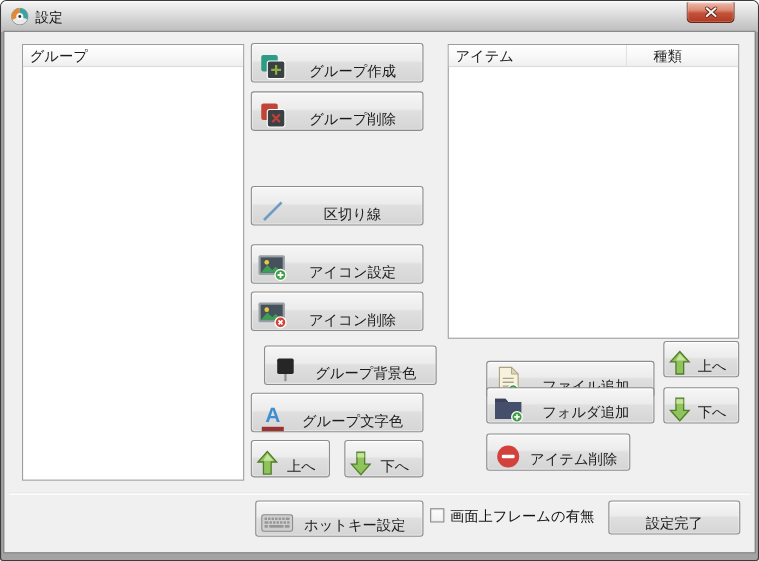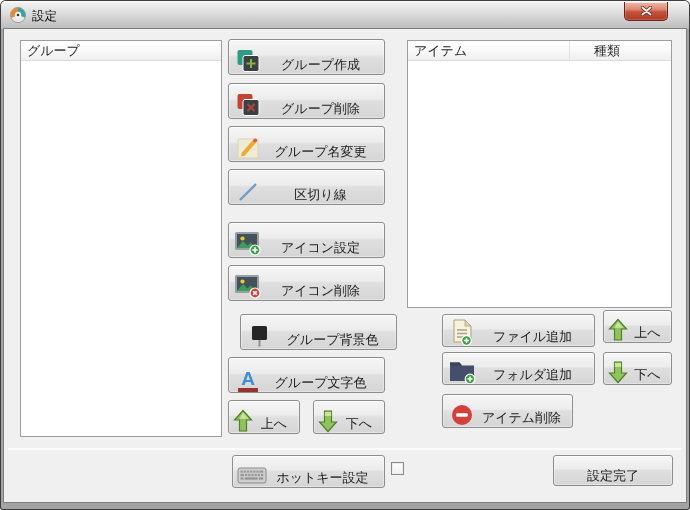--- a/index.html
+++ b/index.html
@@ -136,31 +136,20 @@
     <span class="ic">
       <svg width="26" height="26" viewBox="0 0 26 26">
         <rect x="2.5" y="2" width="15" height="15" rx="2" fill="#c04537"></rect>
         <rect x="8" y="7.5" width="16" height="16" rx="2" fill="#3a4145" stroke="#ffffff" stroke-width="1"></rect>
         <path d="M12.5 12 l7 7 M19.5 12 l-7 7" stroke="#b8423a" stroke-width="2"></path>
       </svg>
     </span>
     <span class="lbl">グループ削除</span>
   </div>
 
-  <div class="btn" style="left:228px; top:126px; width:157px; height:36px;">
-    <span class="ic">
-      <svg width="25" height="25" viewBox="0 0 25 25">
-        <rect x="2" y="3" width="20" height="19" rx="1.5" fill="#f1ebd3" stroke="#dad3b6" stroke-width="1"></rect>
-        <path d="M5 20.5 l3.6-1 -2.6-2.6 z" fill="#c9a26b"></path>
-        <line x1="7.8" y1="17.7" x2="17.3" y2="6.6" stroke="#e9ac3b" stroke-width="4.2" stroke-linecap="round"></line>
-        <circle cx="19.2" cy="4.6" r="2" fill="#e0584a"></circle>
-      </svg>
-    </span>
-    <span class="lbl">グループ名変更</span>
-  </div>
 
   <div class="btn" style="left:228px; top:169px; width:157px; height:36px;">
     <span class="ic">
       <svg width="24" height="24" viewBox="0 0 24 24">
         <line x1="4" y1="20" x2="20" y2="4" stroke="#6f9cc4" stroke-width="2.4"></line>
       </svg>
     </span>
     <span class="lbl">区切り線</span>
   </div>
 
@@ -233,21 +222,21 @@
     <div class="list-header">
       <div class="col" style="width:161px;">
         <span>アイテム</span>
       </div>
       <div class="col" style="flex:1; padding-left:24px;">
         <span>種類</span>
       </div>
     </div>
   </div>
 
-  <div class="btn" style="left:442px; top:314px; width:153px; height:33px;">
+  <div class="btn" style="left:442px; top:328px; width:153px; height:33px;">
     <span class="ic">
       <svg width="26" height="28" viewBox="0 0 26 28">
         <path d="M5 2 h11 l6 6 v16 h-17 Z" fill="#f7f2de" stroke="#aba37e" stroke-width="1"></path>
         <path d="M16 2 l6 6 h-6 Z" fill="#dcd5b4" stroke="#aba37e" stroke-width="0.8"></path>
         <path d="M8 12 h10 M8 15.5 h10 M8 19 h7" stroke="#a9a390" stroke-width="1.3"></path>
         <circle cx="17.5" cy="22.5" r="4.8" fill="#3fa047" stroke="#ffffff" stroke-width="1.2"></circle>
         <path d="M17.5 20 v5 M15 22.5 h5" stroke="#ffffff" stroke-width="1.5"></path>
       </svg>
     </span>
     <span class="lbl">ファイル追加</span>
@@ -319,18 +308,19 @@
           <rect x="3.5" y="14.3" width="3" height="2.4"></rect>
             <rect x="7.7" y="14.3" width="13" height="2.4"></rect>
           <rect x="21.9" y="14.3" width="4.3" height="2.4"></rect>
         </g>
       </svg>
     </span>
     <span class="lbl">ホットキー設定</span>
   </div>
 
   <div class="checkbox"></div>
+  <span class="checkbox-label">画面上フレームの有無</span>
 
   <div class="btn center" style="left:553px; top:455px; width:120px; height:31px; justify-content:center;">
     <span class="lbl">設定完了</span>
   </div>
 
 </div>
 
 </body></html>

